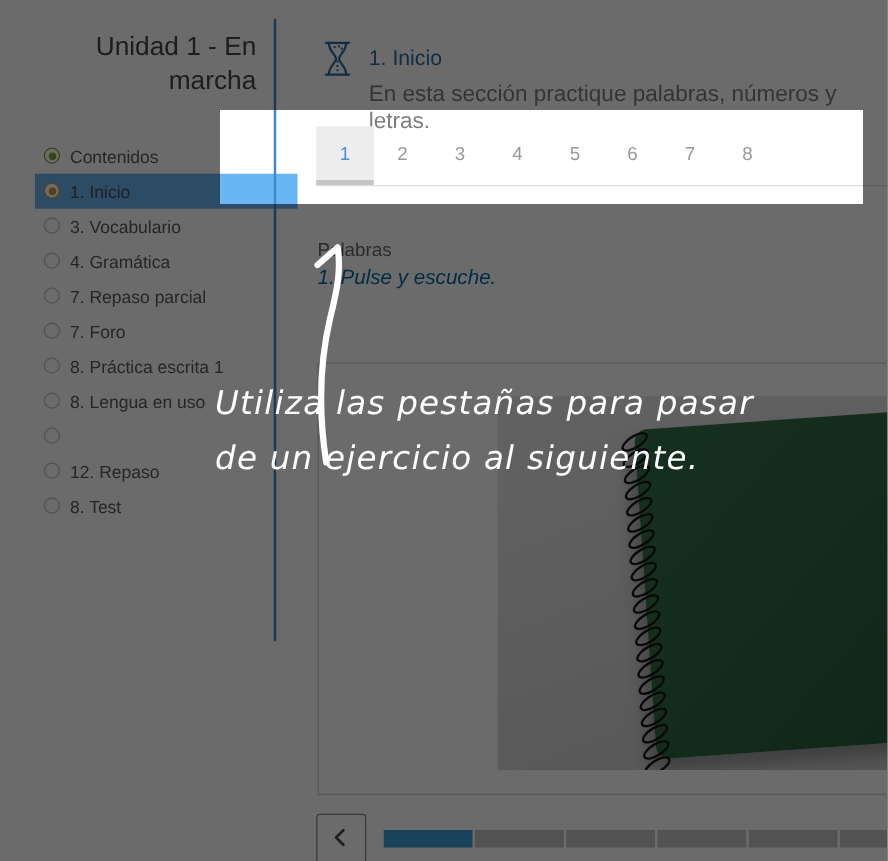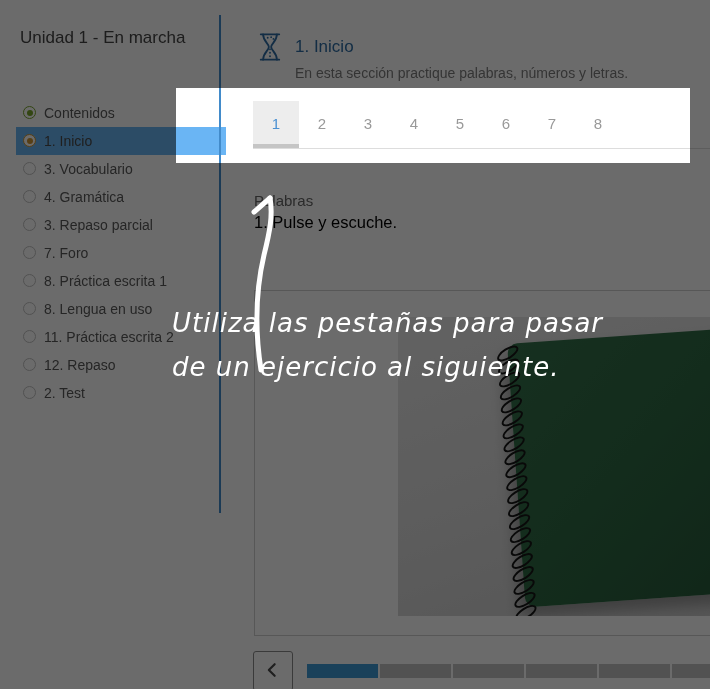--- a/index.html
+++ b/index.html
@@ -3,53 +3,53 @@
 <meta charset="utf-8">
 <style>
   html,body{margin:0;padding:0;background:#4a4a4a;}
   .stage{
     position:relative;width:710px;height:689px;overflow:hidden;background:#fff;
     font-family:"Liberation Sans",sans-serif;
   }
   
   .sidebar-title{
     position:absolute;left:20px;top:24px;width:185px;
-    font-size:17px;line-height:27px;color:#454545;
-  }
-  .sidebar-list{position:absolute;left:0;top:95px;width:222px;list-style:none;margin:4px;padding:0;}
+    font-size:21px;line-height:27px;color:#454545;text-align:right;
+  }
+  .sidebar-list{position:absolute;left:0;top:95px;width:222px;list-style:none;margin:16px;padding:0;}
   .sidebar-item{
     position:relative;height:28px;line-height:28px;margin-left:12px;
     padding-left:28px;font-size:14px;color:#5a5a5a;cursor:pointer;white-space:nowrap;
   }
   .sidebar-item.active{background:#6ab5f4;color:#4b4b4b;}
   .radio{
     position:absolute;left:7px;top:50%;margin-top:-7px;width:11px;height:11px;
     border-radius:50%;border:1.5px solid #c2c2c2;box-sizing:content-box;background:#fff;
   }
   .radio .dot{display:none;position:absolute;left:2.5px;top:2.5px;width:6px;height:6px;border-radius:50%;}
   .radio.green{border-color:#7aa62e;}
   .radio.green .dot{display:block;background:#7aa62e;}
   .radio.orange{border-color:#cf9633;}
   .radio.orange .dot{display:block;background:#cf9633;}
   .divider{position:absolute;left:219px;top:15px;width:2px;height:498px;background:#428bca;}
   
   .hourglass{position:absolute;left:256px;top:32px;}
   .main-title{position:absolute;left:295px;top:37px;font-size:17px;color:#2e6da4;}
-  .main-subtitle{position:absolute;left:295px;top:65px;font-size:14px;color:#7d7d7d;}
+  .main-subtitle{position:absolute;left:295px;top:65px;font-size:18px;color:#7d7d7d;}
   
   .tabs{position:absolute;left:253px;top:101px;display:flex;}
   .tab{
     width:46px;height:43px;line-height:45px;text-align:center;font-size:15px;
     color:#999;cursor:pointer;border-bottom:4px solid transparent;
   }
   .tab.active{background:#ededed;color:#4a90d2;border-bottom-color:#c5c5c5;}
   .tabs-underline{position:absolute;left:253px;top:148px;width:457px;height:1px;background:#ddd;}
   
   .section-label{position:absolute;left:254px;top:192px;font-size:15px;color:#666;}
-  .instruction{position:absolute;left:254px;top:213px;font-size:16.5px;color:#000000;}
+  .instruction{position:absolute;left:254px;top:213px;font-size:16.5px;color:#0369a1;font-style:italic;}
   .card{position:absolute;left:254px;top:290px;width:600px;height:344px;border:1px solid #cfcfcf;}
   .photo{
     position:absolute;left:398px;top:317px;width:312px;height:299px;overflow:hidden;
     background:linear-gradient(160deg,#e9e9e9 0%,#dcdcdc 55%,#cdcdcd 100%);
   }
   .notebook{
     position:absolute;left:118px;top:18px;width:250px;height:264px;
     border-radius:10px;transform:rotate(-4deg);
     background:linear-gradient(135deg,#35724c 0%,#2f6a44 45%,#27593a 100%);
     box-shadow:-6px 10px 14px rgba(0,0,0,0.28);
@@ -88,27 +88,27 @@
   <div class="sidebar-title">Unidad 1 - En marcha</div>
   <ul class="sidebar-list">
       <li class="sidebar-item"><span class="radio green">
           <span class="dot"></span>
         </span><span>Contenidos</span></li>
       <li class="sidebar-item active"><span class="radio orange">
           <span class="dot"></span>
         </span><span>1. Inicio</span></li>
       <li class="sidebar-item"><span class="radio"></span><span>3. Vocabulario</span></li>
       <li class="sidebar-item"><span class="radio"></span><span>4. Gramática</span></li>
-      <li class="sidebar-item"><span class="radio"></span><span>3. Repaso parcial</span></li>
+      <li class="sidebar-item"><span class="radio"></span><span>7. Repaso parcial</span></li>
       <li class="sidebar-item"><span class="radio"></span><span>7. Foro</span></li>
       <li class="sidebar-item"><span class="radio"></span><span>8. Práctica escrita 1</span></li>
       <li class="sidebar-item"><span class="radio"></span><span>8. Lengua en uso</span></li>
-      <li class="sidebar-item"><span class="radio"></span><span>11. Práctica escrita 2</span></li>
+      <li class="sidebar-item"><span class="radio"></span></li>
       <li class="sidebar-item"><span class="radio"></span><span>12. Repaso</span></li>
-      <li class="sidebar-item"><span class="radio"></span><span>2. Test</span></li>
+      <li class="sidebar-item"><span class="radio"></span><span>8. Test</span></li>
     </ul>
   <div class="divider"></div>
 
   <span class="hourglass">
     <svg width="28" height="30" viewBox="0 0 24 26">
       <g fill="none" stroke="#2e6da4" stroke-width="1.6" stroke-linecap="round">
         <path d="M4 2 H20"></path>
           <path d="M4 24 H20"></path>
         <path d="M6 2 C6 8 11 10 11 13 C11 16 6 18 6 24"></path>
         <path d="M18 2 C18 8 13 10 13 13 C13 16 18 18 18 24"></path>

